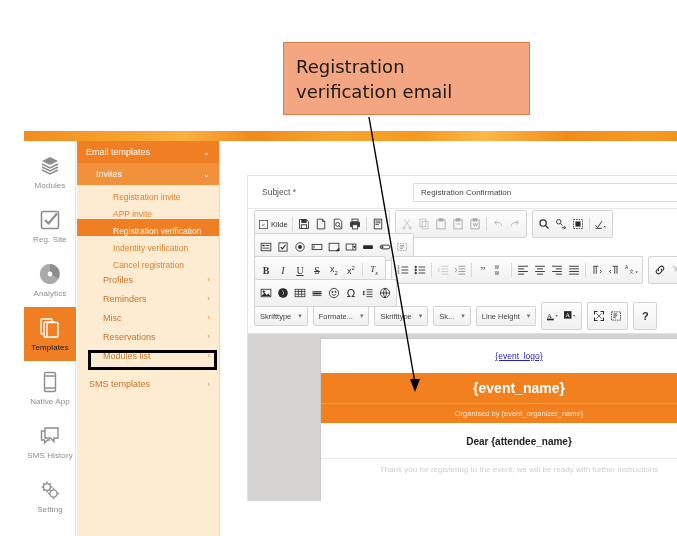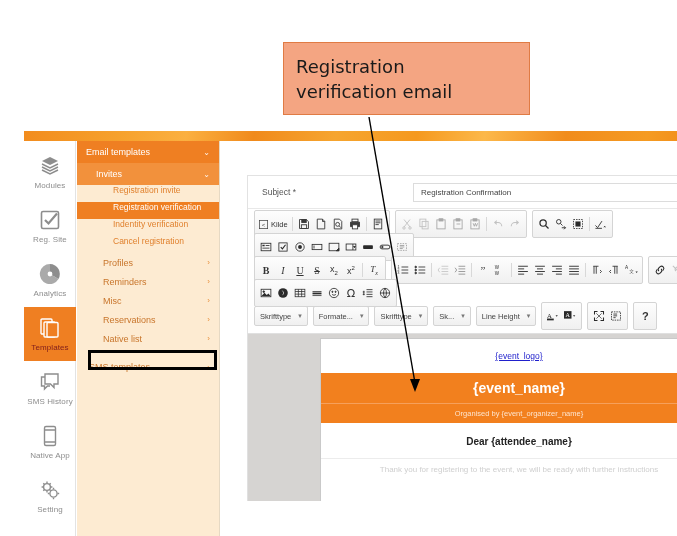--- a/index.html
+++ b/index.html
@@ -45,21 +45,21 @@
     background: #ffffff;
     border-right: 1px solid #e3e3e3;
     padding-top: 4px;
   }
   .rail-item {
     height: 54px; width: 52px;
     display: flex; flex-direction: column;
     align-items: center; justify-content: center;
     color: #8d8d8d; cursor: pointer;
   }
-  .rail-item.active { background: #EF7F22; color: #7f1d1d; }
+  .rail-item.active { background: #EF7F22; color: #0f172a; }
   .rail-ico { width: 24px; height: 24px; display:block; }
   .rail-ico svg { width:24px; height:24px; display:block; }
   .rail-lbl { font-size: 8px; margin-top: 3px; letter-spacing: .1px; white-space: nowrap; }
 
   
   .menu {
     position: absolute; left: 53px; top: 10px;
     width: 143px; height: 486px;
     background: #FDEBD2;
     border-right: 1px solid #e6d9c4;
@@ -71,21 +71,21 @@
   }
   .menu-head .cv { margin-left: auto; font-size: 8px; opacity:.9; }
   .menu-sub {
     height: 22px; background: #F2913C; color: #ffffff;
     display: flex; align-items: center;
     padding: 0 9px 0 19px; font-size: 9px; cursor:pointer;
   }
   .menu-sub .cv { margin-left: auto; font-size: 8px; opacity:.9; }
   .leaf {
     height: 17px; color: #E0812E; font-size: 8.5px;
-    display: flex; align-items: flex-start; padding-left: 36px; cursor:pointer;
+    display: flex; align-items: flex-end; padding-left: 36px; cursor:pointer;
   }
   .leaf.selected { background: #EF7F22; color: #ffffff; }
   .grp {
     height: 19px; color: #C8752B; font-size: 9px;
     display: flex; align-items: center; padding: 0 9px 0 26px; cursor:pointer;
   }
   .grp .arr { margin-left: auto; font-size: 8px; color:#E8913E; }
   .menu-div { height:1px; background:#EBD6B6; margin: 4px 9px 4px 16px; }
   .menu-foot {
     height: 20px; color: #C8752B; font-size: 9px;
@@ -253,35 +253,35 @@
             <rect x="6" y="6" width="11" height="15" rx="1" fill="#EF7F22"></rect>
             <rect x="9" y="6.5" width="11" height="14.5" rx="1" fill="#EF7F22"></rect>
           </svg>
         </span>
         <span class="rail-lbl">Templates</span>
       </div>
 
       <div class="rail-item">
         <span class="rail-ico">
           <svg viewBox="0 0 24 24" fill="none" stroke="#8d8d8d" stroke-width="1.4">
+            <rect x="6.5" y="2.5" width="11" height="19" rx="1.5"></rect>
+            <path d="M6.5 6 H17.5 M6.5 18 H17.5"></path>
+          </svg>
+        </span>
+        <span class="rail-lbl">Native App</span>
+      </div>
+
+      <div class="rail-item">
+        <span class="rail-ico">
+          <svg viewBox="0 0 24 24" fill="none" stroke="#8d8d8d" stroke-width="1.4">
             <path d="M7 4 h13 v10 h-4 l0 3.5 -3.5 -3.5 h-5.5 z"></path>
             <path d="M7 7 H3.5 v9 h3 l0 3 3 -3 h2.5"></path>
           </svg>
         </span>
         <span class="rail-lbl">SMS History</span>
-      </div>
-
-      <div class="rail-item">
-        <span class="rail-ico">
-          <svg viewBox="0 0 24 24" fill="none" stroke="#8d8d8d" stroke-width="1.4">
-            <rect x="6.5" y="2.5" width="11" height="19" rx="1.5"></rect>
-            <path d="M6.5 6 H17.5 M6.5 18 H17.5"></path>
-          </svg>
-        </span>
-        <span class="rail-lbl">Native App</span>
       </div>
 
       <div class="rail-item">
         <span class="rail-ico">
           <svg viewBox="0 0 24 24" fill="none" stroke="#8d8d8d" stroke-width="1.4">
             <circle cx="9" cy="9" r="3.4"></circle>
             <path d="M9 3.6 v1.4 M9 13 v1.4 M3.6 9 h1.4 M13 9 h1.4 M5.3 5.3 l1 1 M11.7 11.7 l1 1 M12.7 5.3 l-1 1 M6.3 11.7 l-1 1"></path>
             <circle cx="15.5" cy="15.5" r="3.6"></circle>
             <path d="M15.5 9.8 v1.5 M15.5 19.7 v1.5 M9.8 15.5 h1.5 M19.7 15.5 h1.5"></path>
           </svg>
@@ -298,20 +298,23 @@
       </div>
 
       <div class="menu-sub">
         <span>Invites</span>
         <span class="cv">⌄</span>
       </div>
 
       <div class="leaf">
         <span>Registration invite</span>
       </div>
+      <div class="leaf">
+        <span>APP invite</span>
+      </div>
       <div class="leaf selected">
         <span>Registration verification</span>
       </div>
       <div class="leaf">
         <span>Indentity verification</span>
       </div>
       <div class="leaf">
         <span>Cancel registration</span>
       </div>
 
@@ -325,21 +328,21 @@
       </div>
       <div class="grp">
         <span>Misc</span>
         <span class="arr">›</span>
       </div>
       <div class="grp">
         <span>Reservations</span>
         <span class="arr">›</span>
       </div>
       <div class="grp">
-        <span>Native list</span>
+        <span>Modules list</span>
         <span class="arr">›</span>
       </div>
 
       <div class="menu-div"></div>
 
       <div class="menu-foot">
         <span>SMS templates</span>
         <span class="arr">›</span>
       </div>
     </div>

